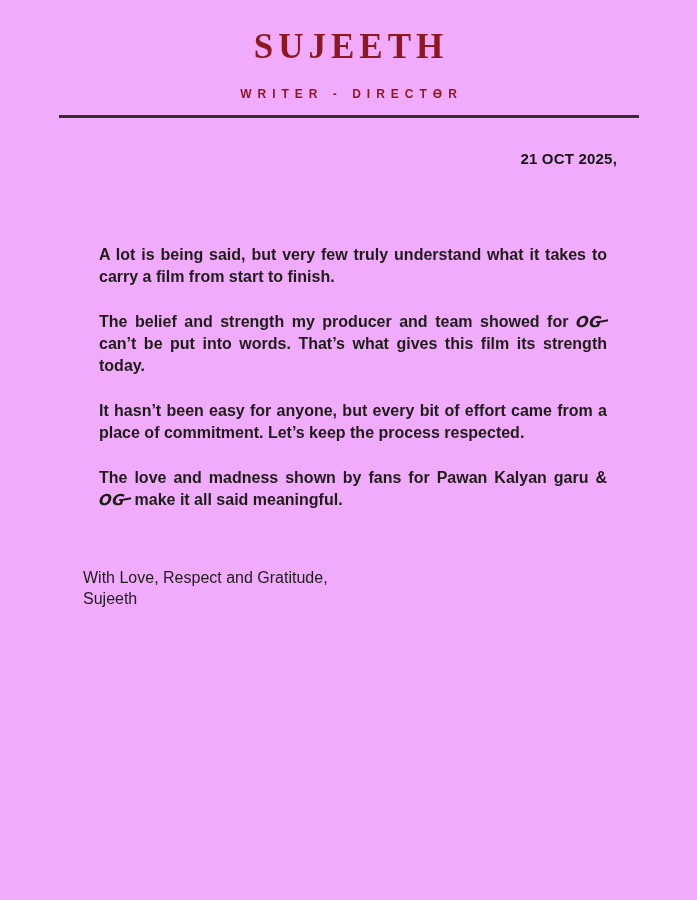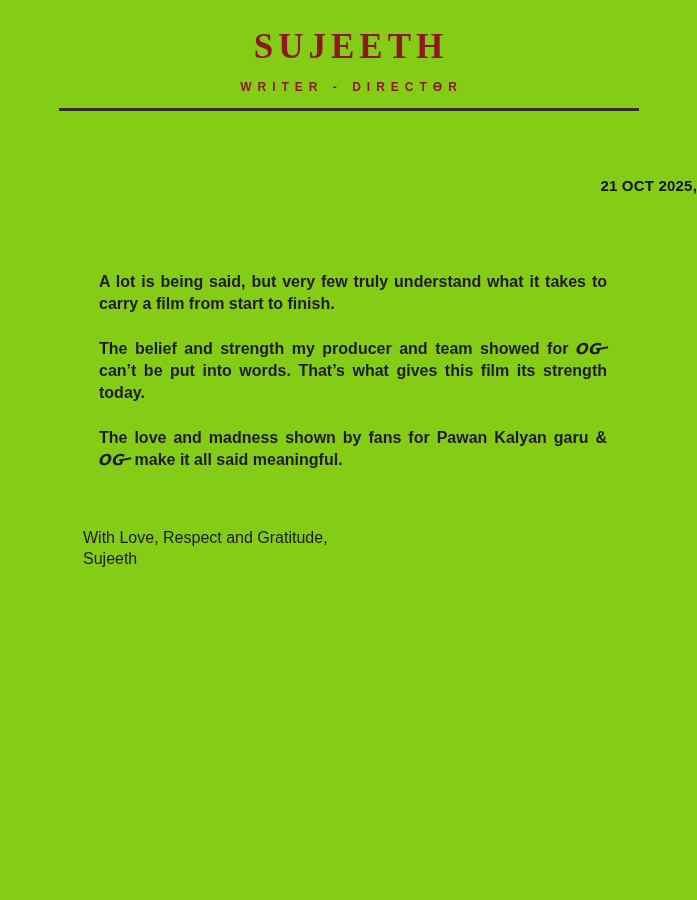--- a/index.html
+++ b/index.html
@@ -5,54 +5,55 @@
   html, body {
     margin: 0;
     padding: 0;
     background: #f3efe7;
   }
   .page {
     position: relative;
     width: 697px;
     height: 900px;
     margin: 0 auto;
-    background: #84cc16;
+    background: #f0abfc;
     overflow: hidden;
     font-family: "Liberation Sans", sans-serif;
   }
   header.letterhead {
     padding-top: 27px;
     text-align: center;
   }
   .brand-title {
     margin: 0;
     font-family: "Liberation Serif", serif;
     font-weight: 700;
     font-size: 35px;
     line-height: 40px;
     letter-spacing: 5px;
     padding-left: 5px; 
     color: #8e181d;
   }
   .brand-subtitle {
-    margin-top: 13px;
+    margin-top: 20px;
     font-size: 12px;
     font-weight: 700;
     letter-spacing: 6px;
     padding-left: 6px;
     color: #8e181d;
   }
   .rule {
     width: 580px;
     border: none;
     border-top: 3px solid #332e28;
     margin: 14px auto 0 auto;
   }
   .date-line {
-    margin-top: 66px;
+    margin-top: 32px;
+    padding-right: 80px;
     text-align: right;
     font-size: 15px;
     line-height: 18px;
     font-weight: 700;
     letter-spacing: 0.2px;
     color: #151310;
   }
   .letter-body {
     margin: 76px 90px 0 83px;
     color: #1f1c17;
@@ -104,20 +105,21 @@
     <div class="brand-subtitle">WRITER - DIRECTƟR</div>
   </header>
 
   <hr class="rule">
 
   <div class="date-line">21 OCT 2025,</div>
 
   <div class="letter-body">
       <p class="para"><span>A lot is being said, but very few truly understand what it takes to carry a film from start to finish.</span></p>
       <p class="para"><span>The belief and strength my producer and team showed for </span><span class="og-mark">OG</span><span> can’t be put into words. That’s what gives this film its strength today.</span></p>
+      <p class="para"><span>It hasn’t been easy for anyone, but every bit of effort came from a place of commitment. Let’s keep the process respected.</span></p>
       <p class="para"><span>The love and madness shown by fans for Pawan Kalyan garu &amp; </span><span class="og-mark">OG</span><span> make it all said meaningful.</span></p>
     </div>
 
   <div class="closing-block">
     <div>With Love, Respect and Gratitude,</div>
     <div>Sujeeth</div>
   </div>
 
 </div>
 

